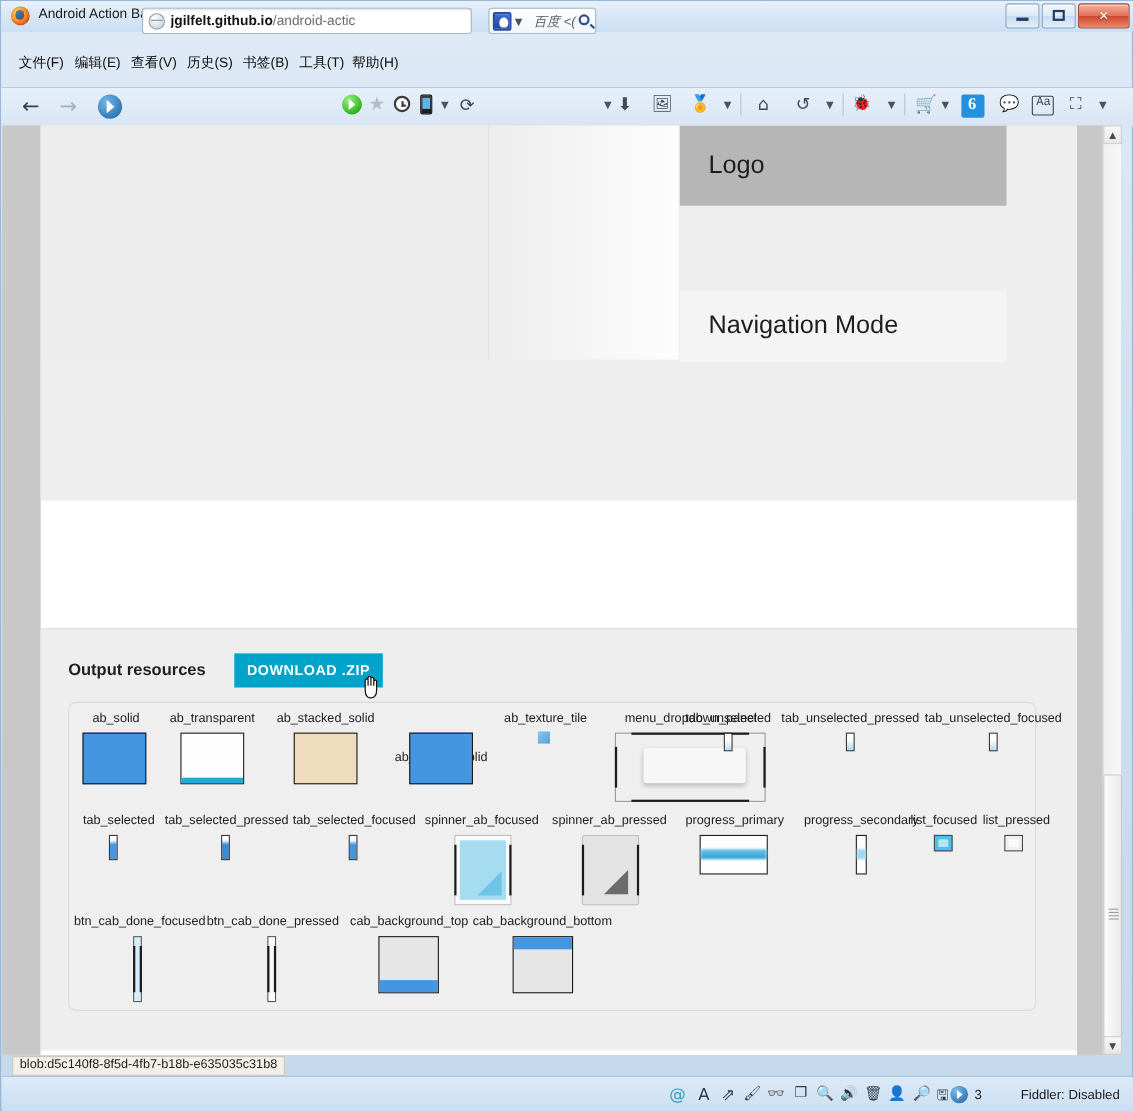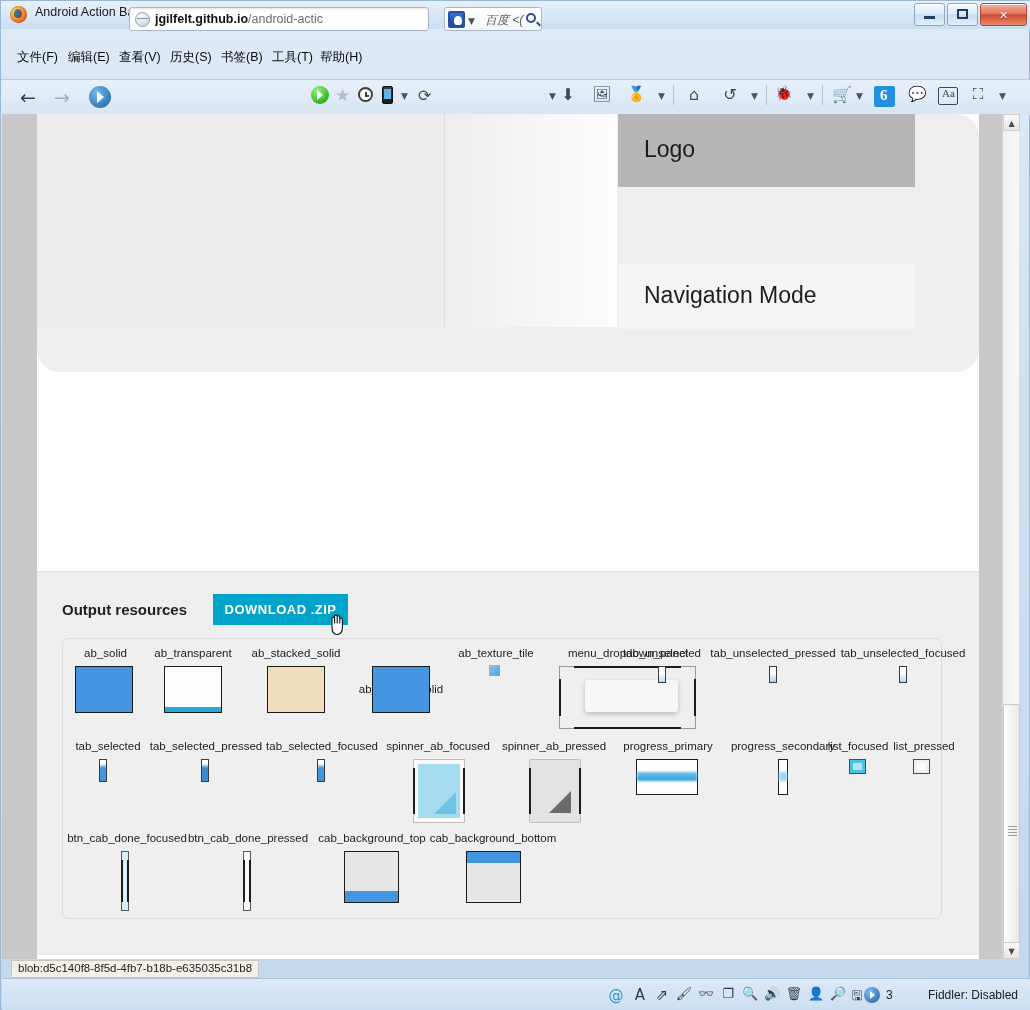--- a/index.html
+++ b/index.html
@@ -139,21 +139,21 @@
   
   .content{
     position:absolute;left:1px;top:113px;width:1012px;height:845px;
     background:#c8c8c8;overflow:hidden;
   }
   .page{
     position:absolute;left:35px;top:0;width:942px;height:845px;background:#fff;
   }
 
   
-  .preview{position:absolute;left:0;top:0;width:942px;height:258px;background:#efeeee;border-radius:23px;}
+  .preview{position:absolute;left:0;top:0;width:942px;height:341px;background:#efeeee;}
   .preview-left{position:absolute;left:0;top:0;width:407px;height:213px;background:#eeeded;border-right:1px solid #dcdcdc;}
   .preview-grad{position:absolute;left:408px;top:0;width:172px;height:213px;
     background:linear-gradient(90deg,#ededed 0%,#f7f7f7 60%,#fdfdfd 100%);}
   .dropdown{position:absolute;left:581px;top:0;width:297px;height:215px;}
   .dd-row{position:absolute;left:0;width:297px;box-sizing:border-box;}
   .dd-logo{top:0;height:73px;background:#b6b6b6;}
   .dd-up{top:74px;height:75px;background:#a5dcf0;border:1px solid #5fc0e0;}
   .dd-nav{top:150px;height:65px;background:#f4f4f4;}
   .dd-label{position:absolute;left:26px;font-size:23px;color:#1d1d1d;font-family:"Liberation Sans",sans-serif;}
   .dd-logo .dd-label{top:22px;}
@@ -293,21 +293,21 @@
   <div class="tbicon" style="left:772px;width:22px;font-size:14px">🐞</div>
   <div class="caret" style="position:absolute;left:806px;top:90px">▼</div>
   <div class="sep" style="left:821px"></div>
   <div class="tbicon" style="left:830px;width:22px">🛒</div>
   <div class="caret" style="position:absolute;left:855px;top:90px">▼</div>
   <div style="position:absolute;left:873px;top:85px;width:21px;height:21px;background:#2491e0;border-radius:2px;">
     <span style="position:absolute;left:6px;top:1px;color:#fff;font-size:15px;font-weight:bold;font-family:'Liberation Serif',serif;">6</span>
   </div>
   <div class="tbicon" style="left:906px;width:22px;font-size:15px">💬</div>
   <div style="position:absolute;left:937px;top:86px;width:20px;height:18px;border:1.5px solid #3a4650;box-sizing:border-box;border-radius:2px;">
-    <span style="position:absolute;left:3px;top:-1px;font-size:11px;color:#3a4650;font-family:Liberation Serif, serif;">Aa</span>
+    <span style="position:absolute;left:3px;top:-1px;font-size:11px;color:#3a4650;font-family:Liberation Mono, monospace;">Aa</span>
   </div>
   <div class="tbicon" style="left:966px;width:22px;font-size:15px">⛶</div>
   <div class="caret" style="position:absolute;left:998px;top:90px">▼</div>
 
   <div class="content">
     <div class="page">
 
       <div class="preview">
         <div class="preview-left"></div>
         <div class="preview-grad"></div>

